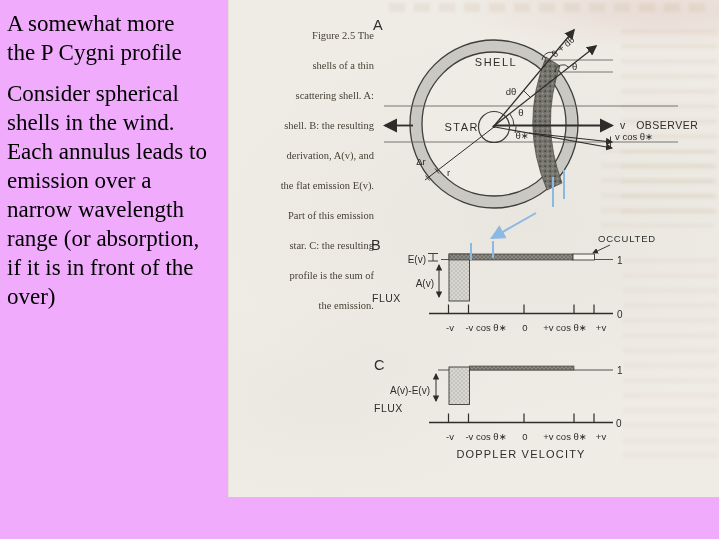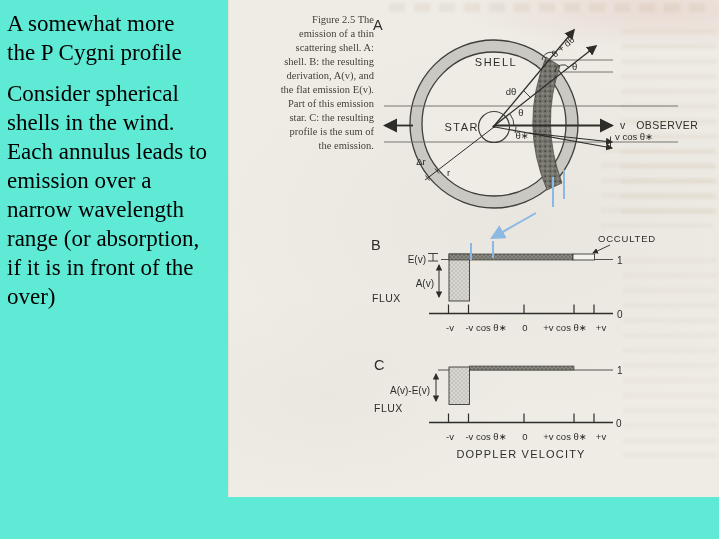--- a/index.html
+++ b/index.html
@@ -1,18 +1,18 @@
 <!DOCTYPE html>
 <html><head>
 <meta charset="utf-8">
 <style>
   html,body { margin:0; padding:0; background:#ffffff; }
   #page {
     position:relative; width:719px; height:539px; overflow:hidden;
-    background:#5eead4; font-family:"Liberation Serif", serif;
+    background:#f0abfc; font-family:"Liberation Serif", serif;
   }
   
   #slide-text { position:absolute; left:7px; top:9px; width:234px; color:#000; }
   #slide-text .para { margin:0 0 12px 0; }
   #slide-text .ln { display:block; font-size:23px; line-height:29px; white-space:nowrap; }
   
   #scan {
     position:absolute; left:228px; top:0; width:491px; height:497px;
     background-color:#efece6;
     background-image:
@@ -25,21 +25,21 @@
   .bleed.rows {
     background:repeating-linear-gradient(0deg, rgba(190,168,136,0.45) 0 5px, transparent 5px 15px);
   }
   .bleed.row1 {
     background:repeating-linear-gradient(90deg, rgba(190,168,136,0.5) 0 16px, transparent 16px 25px);
   }
   #caption {
     position:absolute; left:8px; top:13px; width:137px; text-align:right;
     font-size:10.5px; line-height:14px; color:#474236;
   }
-  #caption .cln { display:block; }
+  #caption .cln { display:block;margin-top:16px; }
   
   #fig { position:absolute; left:0; top:0; }
   #fig text { font-family:"Liberation Sans", sans-serif; fill:#2e2d29; }
   .panel-letter { font-size:14.5px; }
   .lbl   { font-size:10px; }
   .lbl-s { font-size:9.5px; }
   .lbl-m { font-size:11px; letter-spacing:1.5px; }
   .flux  { font-size:10.5px; letter-spacing:0.5px; }
   .obs   { font-size:10.5px; letter-spacing:0.5px; word-spacing:7px; }
   .occ   { font-size:9.5px; letter-spacing:0.8px; }
@@ -69,21 +69,21 @@
 
   <div id="scan">
 
     <div class="bleed row1" style="left:160px; top:3px;  width:320px; height:9px;  opacity:.30;"></div>
     <div class="bleed rows" style="left:392px; top:24px; width:96px;  height:190px; opacity:.26;"></div>
     <div class="bleed rows" style="left:372px; top:150px; width:112px; height:78px; opacity:.22;"></div>
     <div class="bleed rows" style="left:394px; top:258px; width:94px; height:200px; opacity:.20;"></div>
 
     <div id="caption">
       <span class="cln">Figure 2.5 The</span>
-      <span class="cln">emission of a thin</span>
+      <span class="cln">shells of a thin</span>
       <span class="cln">scattering shell. A:</span>
       <span class="cln">shell. B: the resulting</span>
       <span class="cln">derivation, A(v), and</span>
       <span class="cln">the flat emission E(v).</span>
       <span class="cln">Part of this emission</span>
       <span class="cln">star. C: the resulting</span>
       <span class="cln">profile is the sum of</span>
       <span class="cln">the emission.</span>
     </div>
 

